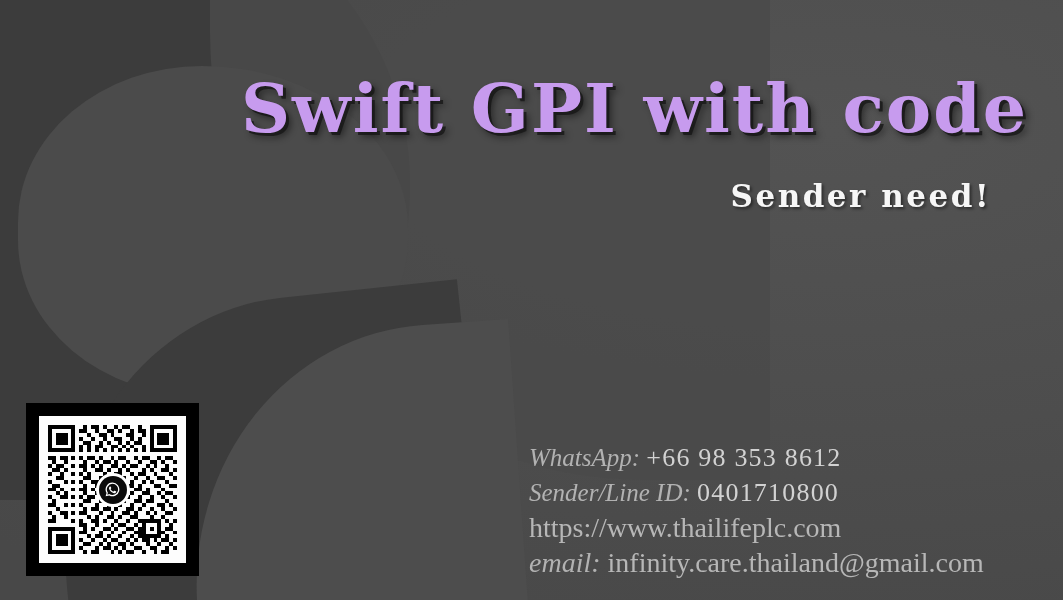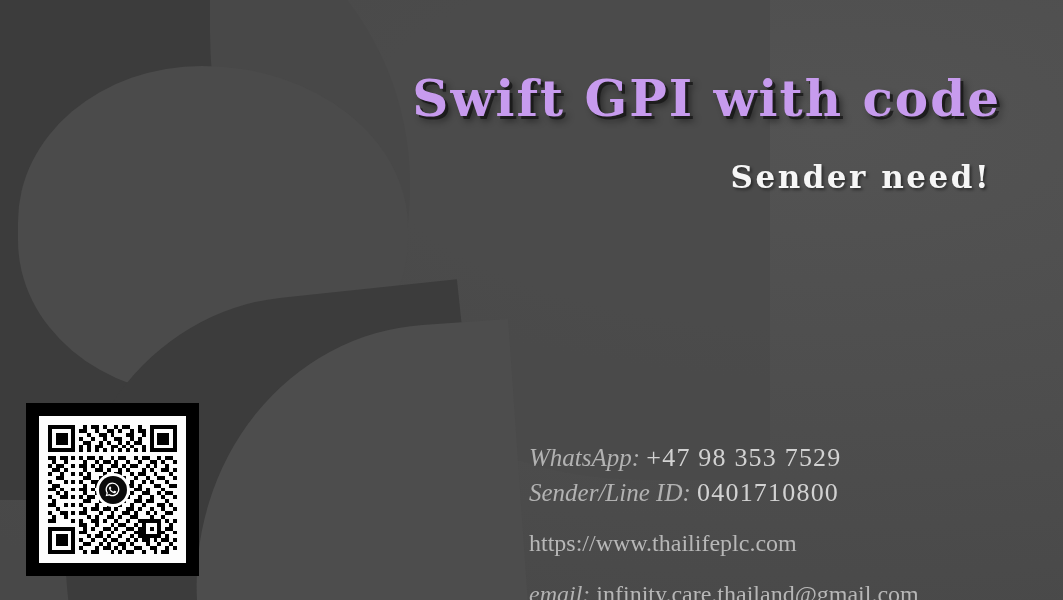--- a/index.html
+++ b/index.html
@@ -90,29 +90,30 @@
   .headlines {
     position: absolute;
     right: 62px;
     top: 72px;
     text-align: right;
     width: 760px;
   }
   .title {
     font-family: "DejaVu Serif", "Liberation Serif", serif;
     font-weight: 700;
-    font-size: 50px;
+    font-size: 68px;
     line-height: 1.06;
     letter-spacing: 2px;
     color: #c79bee;
     text-shadow:
       3px 3px 0 rgba(22,22,22,.78),
       5px 5px 7px rgba(0,0,0,.45);
     white-space: nowrap;
     margin: 0;
+    text-align: center;
   }
   .subtitle {
     font-family: "DejaVu Serif", "Liberation Serif", serif;
     font-weight: 700;
     font-size: 31px;
     letter-spacing: 2.5px;
     color: #f6f6f6;
     text-shadow: 2px 2px 3px rgba(0,0,0,.45);
     margin: 34px 10px 0 0;
     white-space: nowrap;
@@ -140,21 +141,21 @@
     line-height: 35px;
     white-space: nowrap;
     color: #b9b9b9;
   }
   .contact-row .label { color: #b2b2b2; font-style: italic; }
   .contact-row .value {
     color: #d2d2d2;
     letter-spacing: .5px;
   }
   .contact-row.phone .value { font-size: 26px; letter-spacing: 1.2px; }
-  .contact-row.small { font-size: 24px; color: #b7b7b7; margin-top: 16px; }
+  .contact-row.small { font-size: 28px; color: #b7b7b7; }
 
   
   .qr-frame {
     position: absolute;
     left: 26px;
     top: 403px;
     width: 173px;
     height: 173px;
     background: #000;
     box-sizing: border-box;
@@ -212,21 +213,21 @@
   <div class="wm wm-leg2"></div>
 
   <div class="headlines">
     <h1 class="title">Swift GPI with code</h1>
     <div class="subtitle">Sender need!</div>
   </div>
 
   <div class="contact">
     <div class="contact-row phone">
       <span class="label">WhatsApp:</span>
-      <span class="value">+47 98 353 7529</span>
+      <span class="value">+66 98 353 8612</span>
     </div>
     <div class="contact-row phone">
       <span class="label">Sender/Line ID:</span>
       <span class="value">0401710800</span>
     </div>
     <div class="contact-row small">
       <span>https://www.thailifeplc.com</span>
     </div>
     <div class="contact-row small">
       <span class="label">email:</span>

